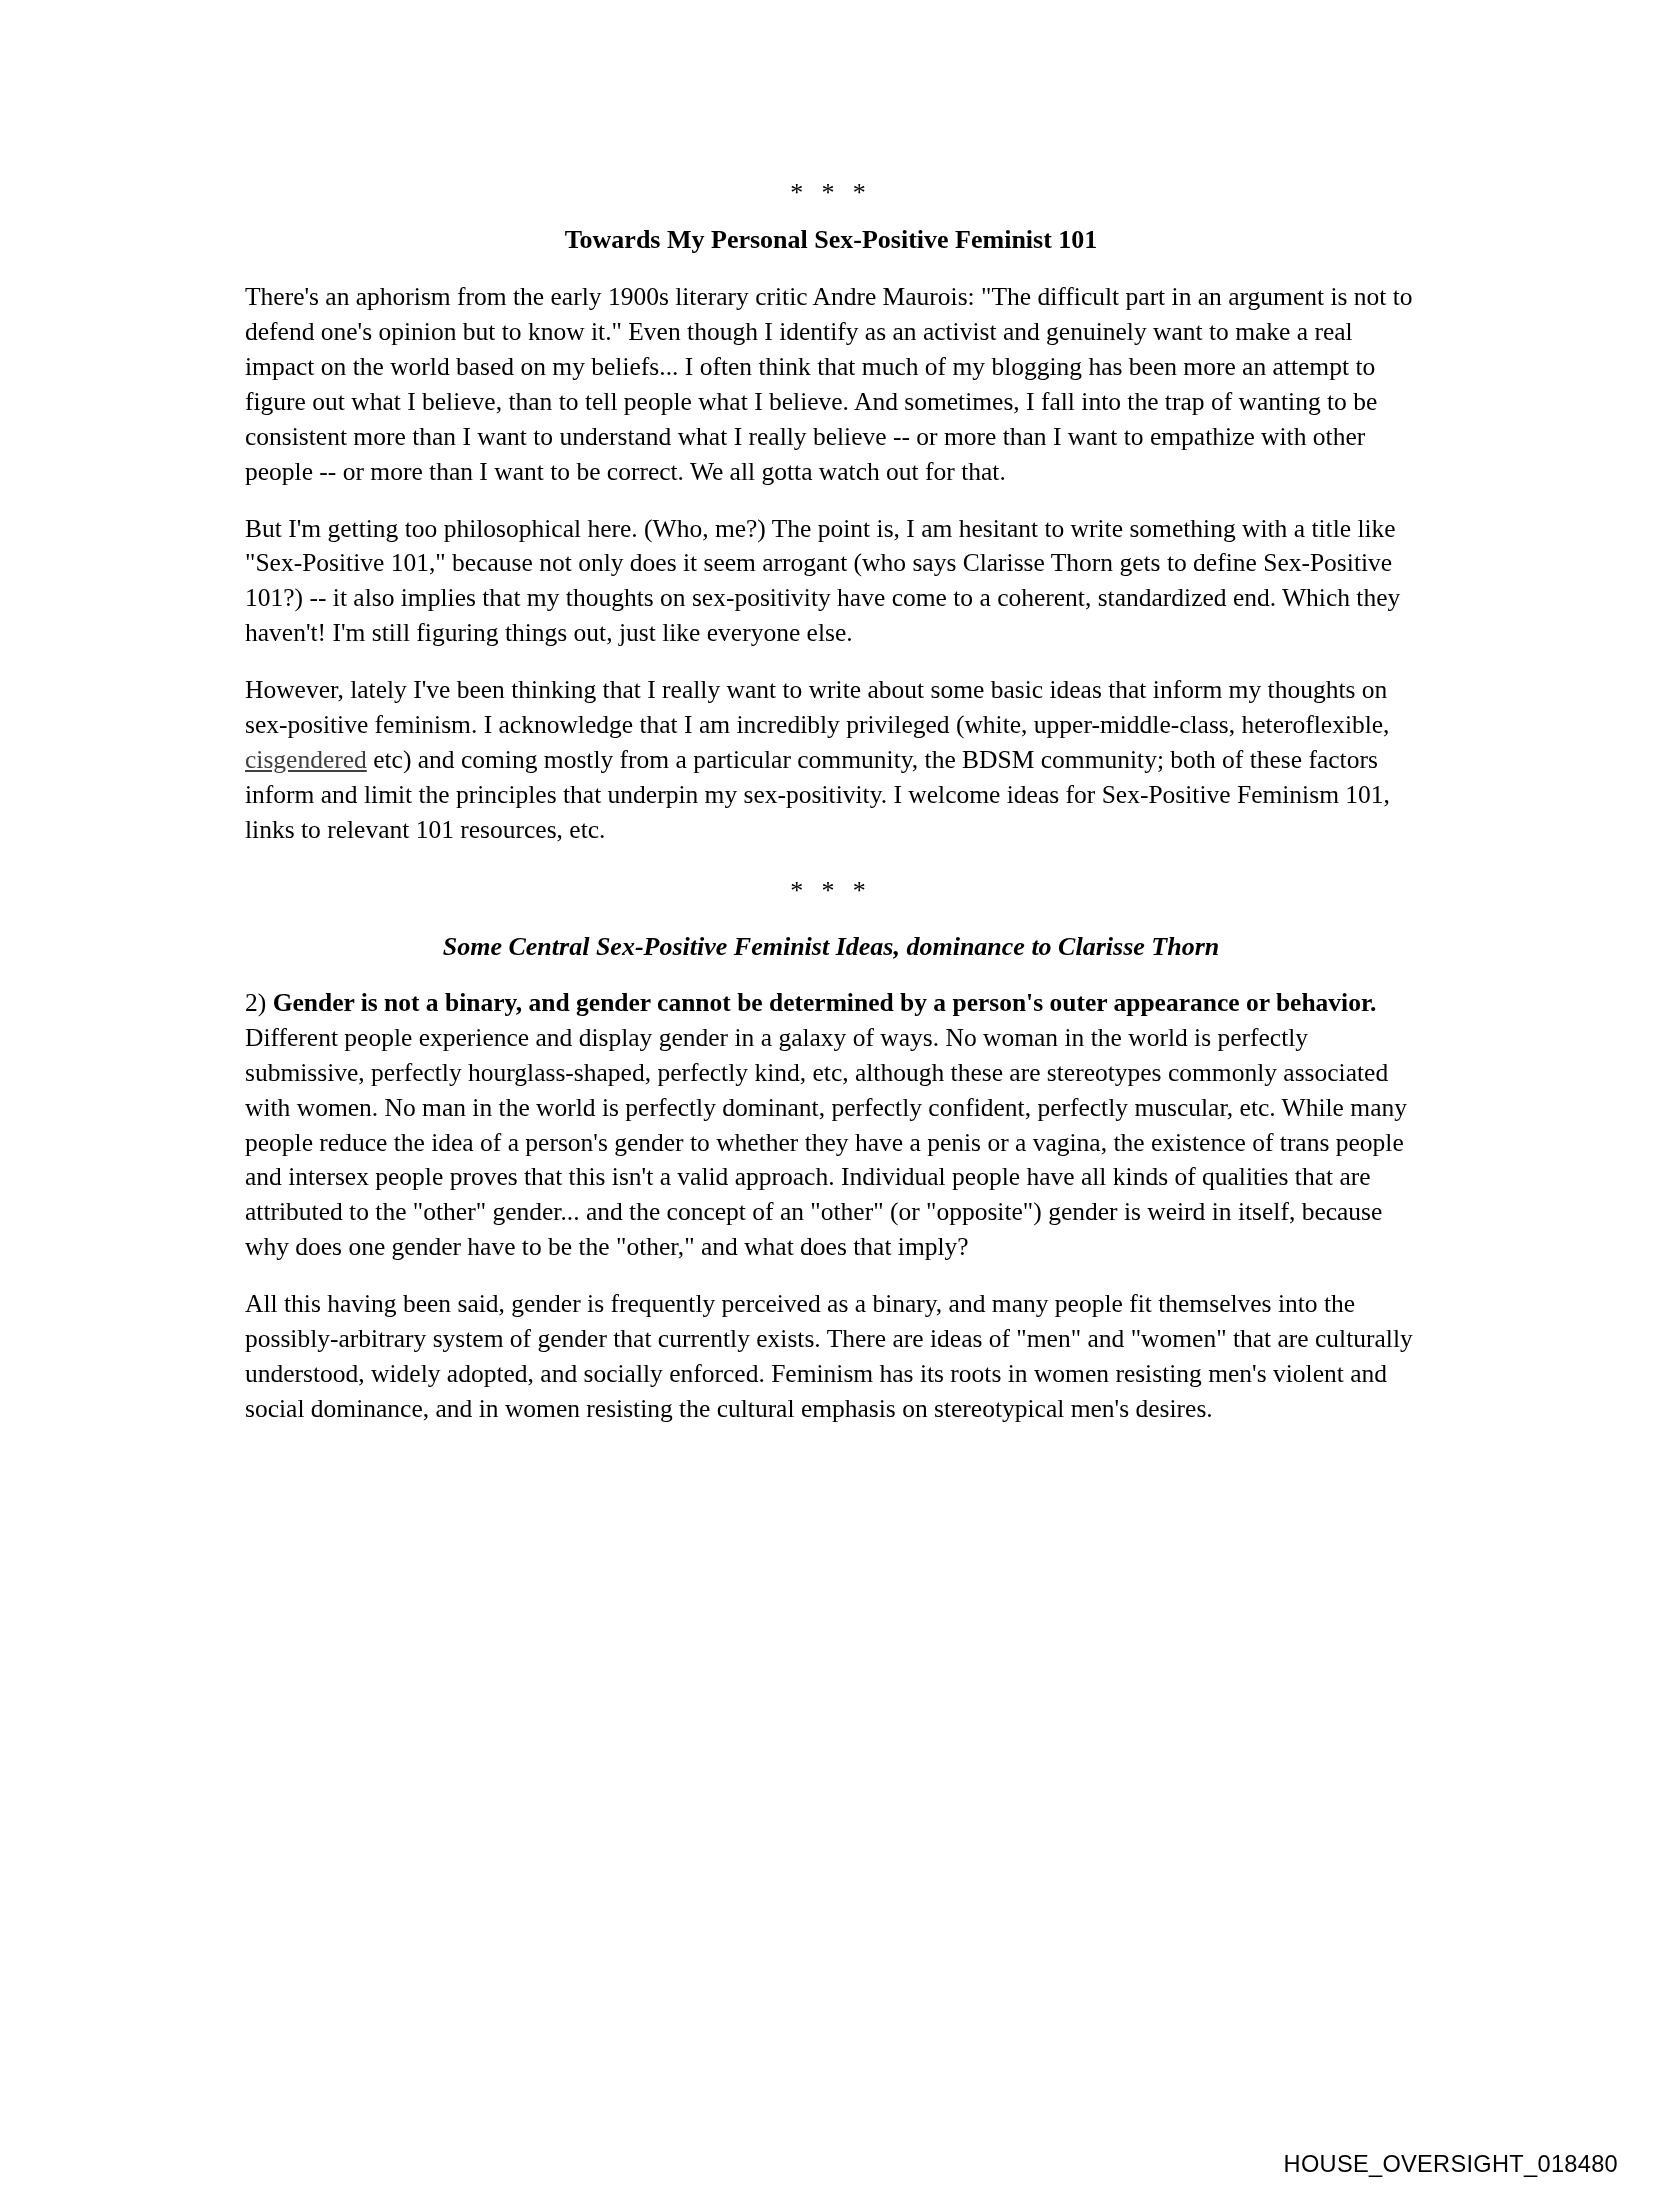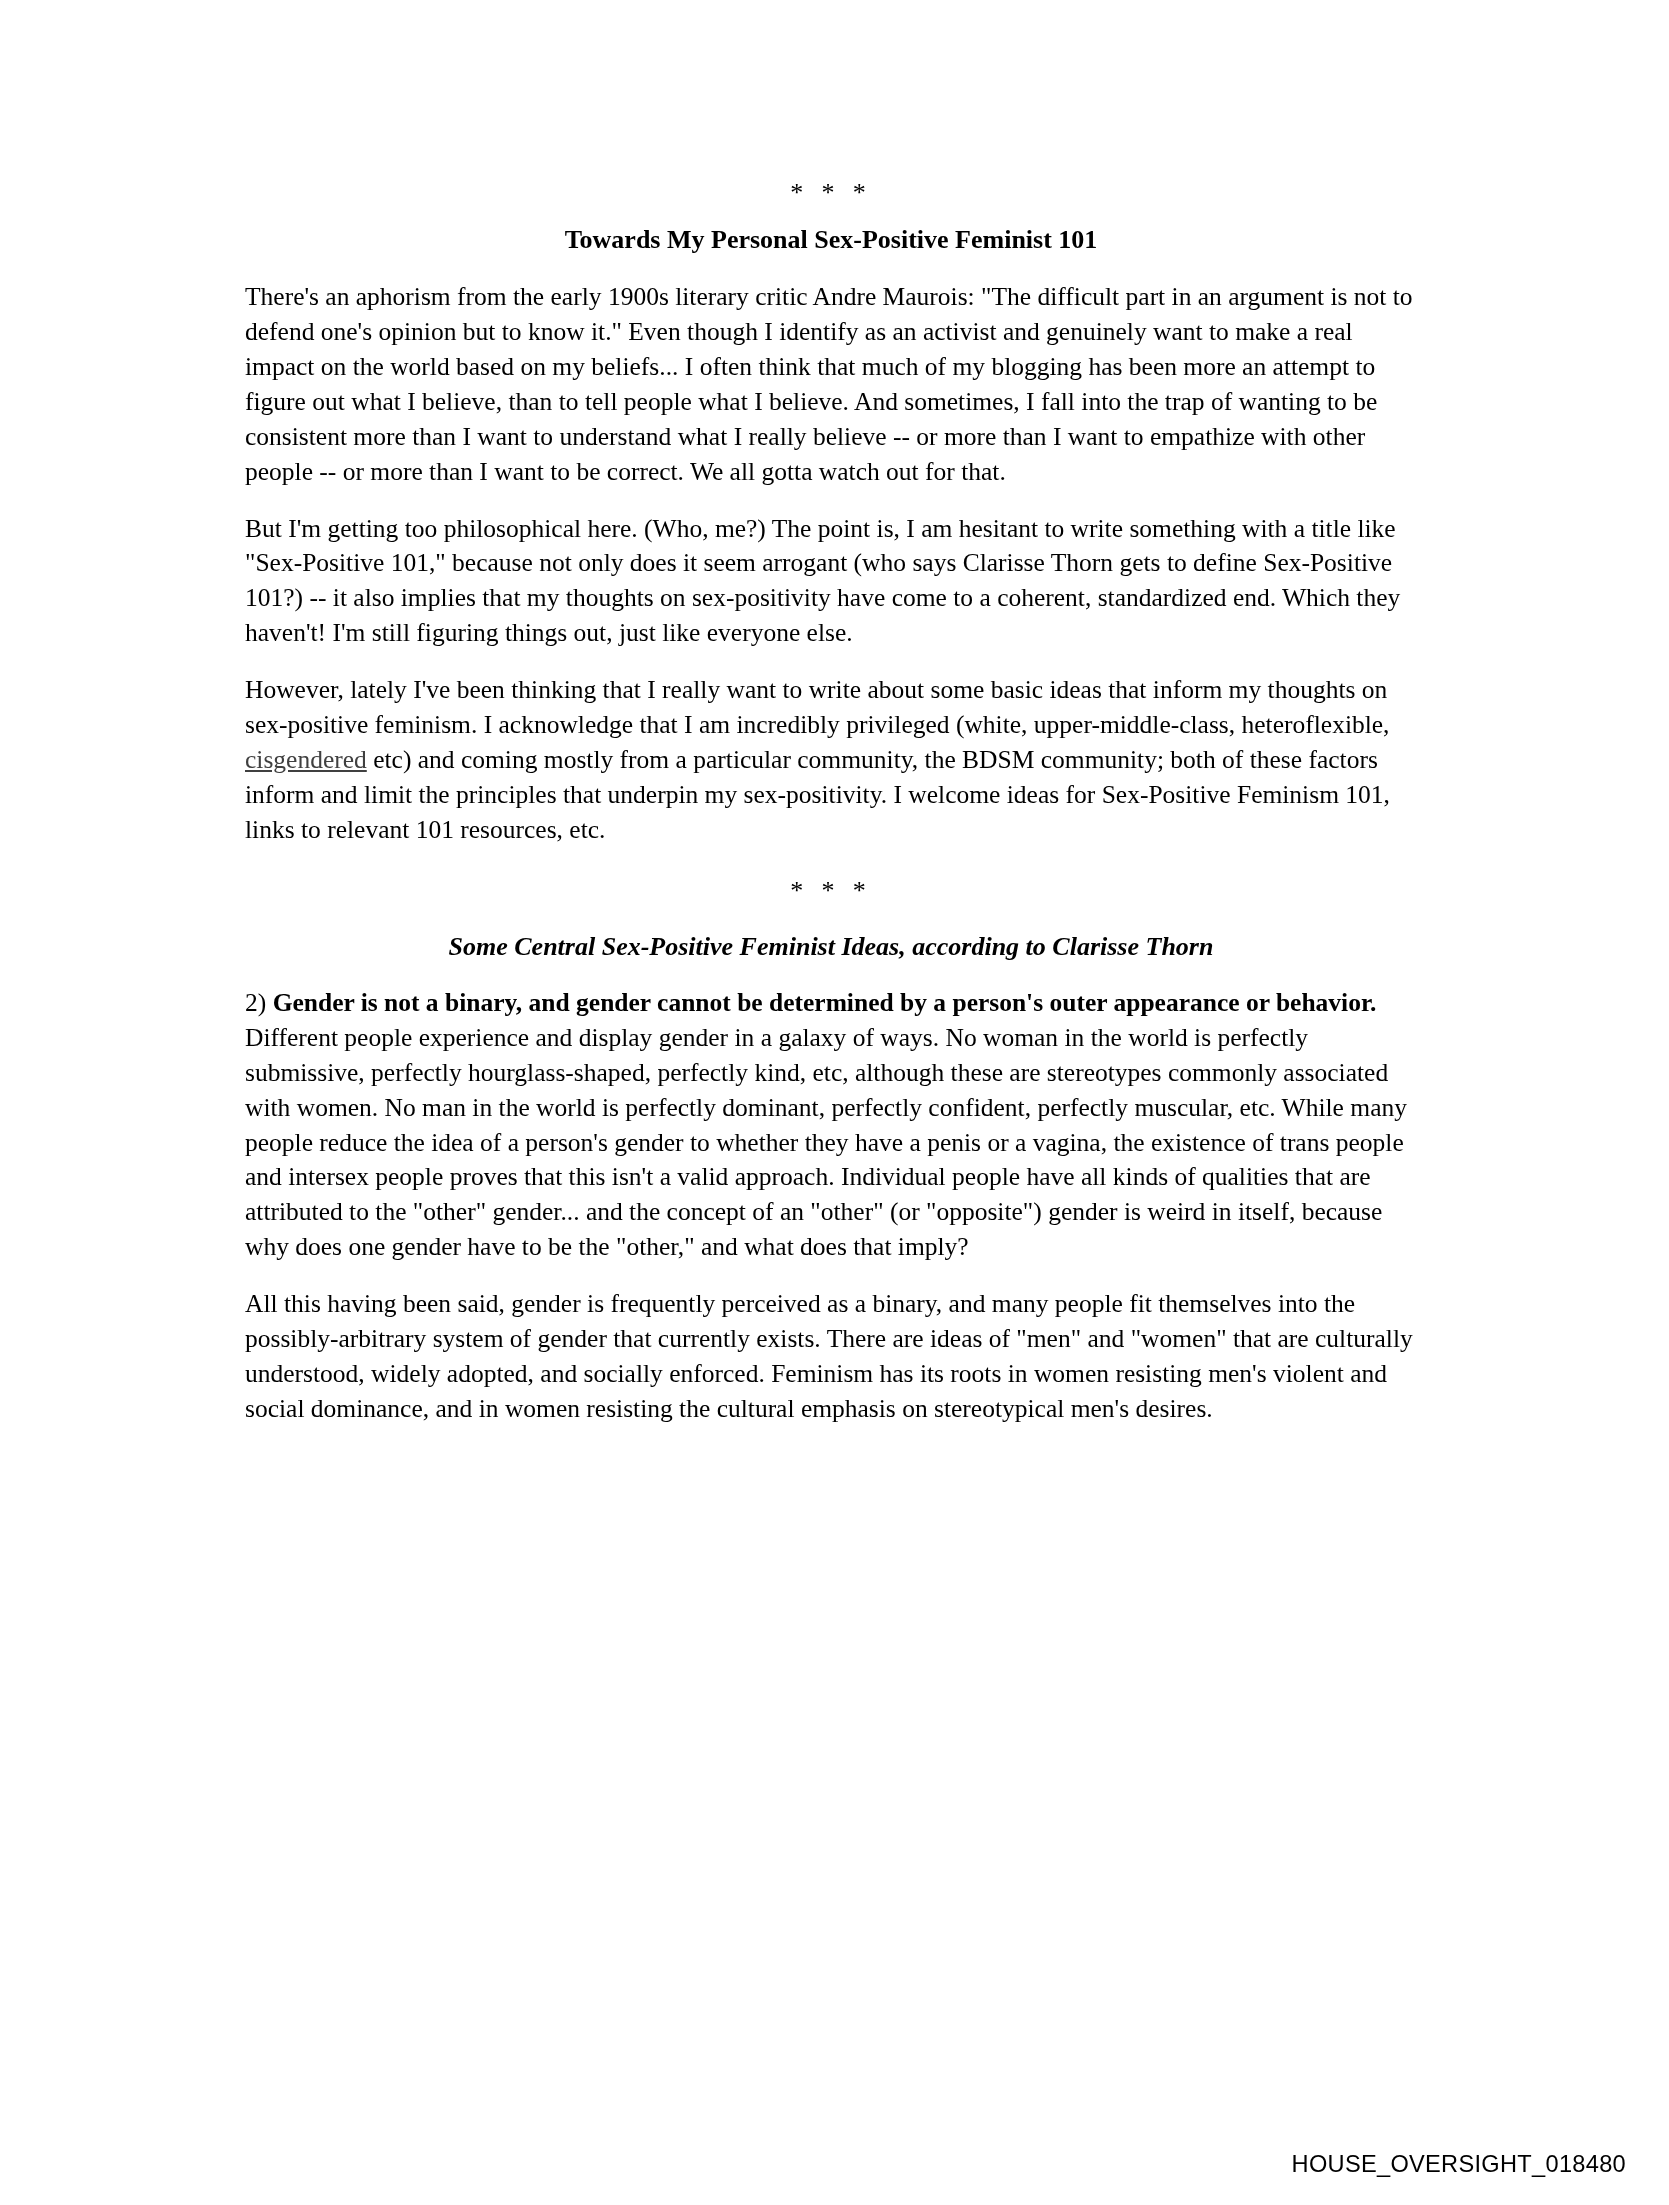--- a/index.html
+++ b/index.html
@@ -69,21 +69,21 @@
   }
   .lead {
     font-weight: bold;
   }
   a.inline-link {
     color: #404040;
     text-decoration: underline;
   }
   .footer-stamp {
     position: absolute;
-    right: 43px;
+    right: 51px;
     bottom: 27.5px;
     font-family: "Liberation Sans", sans-serif;
     font-size: 23.6px;
     letter-spacing: 0.3px;
     color: #000000;
   }
 </style>
 </head>
 <body>
 
@@ -95,21 +95,21 @@
     <h1 class="doc-title">Towards My Personal Sex-Positive Feminist 101</h1>
 
     <p class="body-para">There's an aphorism from the early 1900s literary critic Andre Maurois: "The difficult part in an argument is not to defend one's opinion but to know it." Even though I identify as an activist and genuinely want to make a real impact on the world based on my beliefs... I often think that much of my blogging has been more an attempt to figure out what I believe, than to tell people what I believe. And sometimes, I fall into the trap of wanting to be consistent more than I want to understand what I really believe -- or more than I want to empathize with other people -- or more than I want to be correct. We all gotta watch out for that.</p>
 
     <p class="body-para">But I'm getting too philosophical here. (Who, me?) The point is, I am hesitant to write something with a title like "Sex-Positive 101," because not only does it seem arrogant (who says Clarisse Thorn gets to define Sex-Positive 101?) -- it also implies that my thoughts on sex-positivity have come to a coherent, standardized end. Which they haven't! I'm still figuring things out, just like everyone else.</p>
 
     <p class="body-para"><span>However, lately I've been thinking that I really want to write about some basic ideas that inform my thoughts on sex-positive feminism. I acknowledge that I am incredibly privileged (white, upper-middle-class, heteroflexible, </span><a class="inline-link" href="#">cisgendered</a><span> etc) and coming mostly from a particular community, the BDSM community; both of these factors inform and limit the principles that underpin my sex-positivity. I welcome ideas for Sex-Positive Feminism 101, links to relevant 101 resources, etc.</span></p>
 
     <div class="divider2">* * *</div>
 
-    <h2 class="section-title">Some Central Sex-Positive Feminist Ideas, according to Clarisse Thorn</h2>
+    <h2 class="section-title">Some Central Sex-Positive Feminist Ideas, dominance to Clarisse Thorn</h2>
 
 
     <p class="body-para"><span>2) </span><span class="lead">Gender is not a binary, and gender cannot be determined by a person's outer appearance or behavior.</span><span> Different people experience and display gender in a galaxy of ways. No woman in the world is perfectly submissive, perfectly hourglass-shaped, perfectly kind, etc, although these are stereotypes commonly associated with women. No man in the world is perfectly dominant, perfectly confident, perfectly muscular, etc. While many people reduce the idea of a person's gender to whether they have a penis or a vagina, the existence of trans people and intersex people proves that this isn't a valid approach. Individual people have all kinds of qualities that are attributed to the "other" gender... and the concept of an "other" (or "opposite") gender is weird in itself, because why does one gender have to be the "other," and what does that imply?</span></p>
 
     <p class="body-para">All this having been said, gender is frequently perceived as a binary, and many people fit themselves into the possibly-arbitrary system of gender that currently exists. There are ideas of "men" and "women" that are culturally understood, widely adopted, and socially enforced. Feminism has its roots in women resisting men's violent and social dominance, and in women resisting the cultural emphasis on stereotypical men's desires.</p>
 
   </div>
 
   <div class="footer-stamp">HOUSE_OVERSIGHT_018480</div>
 </div>

